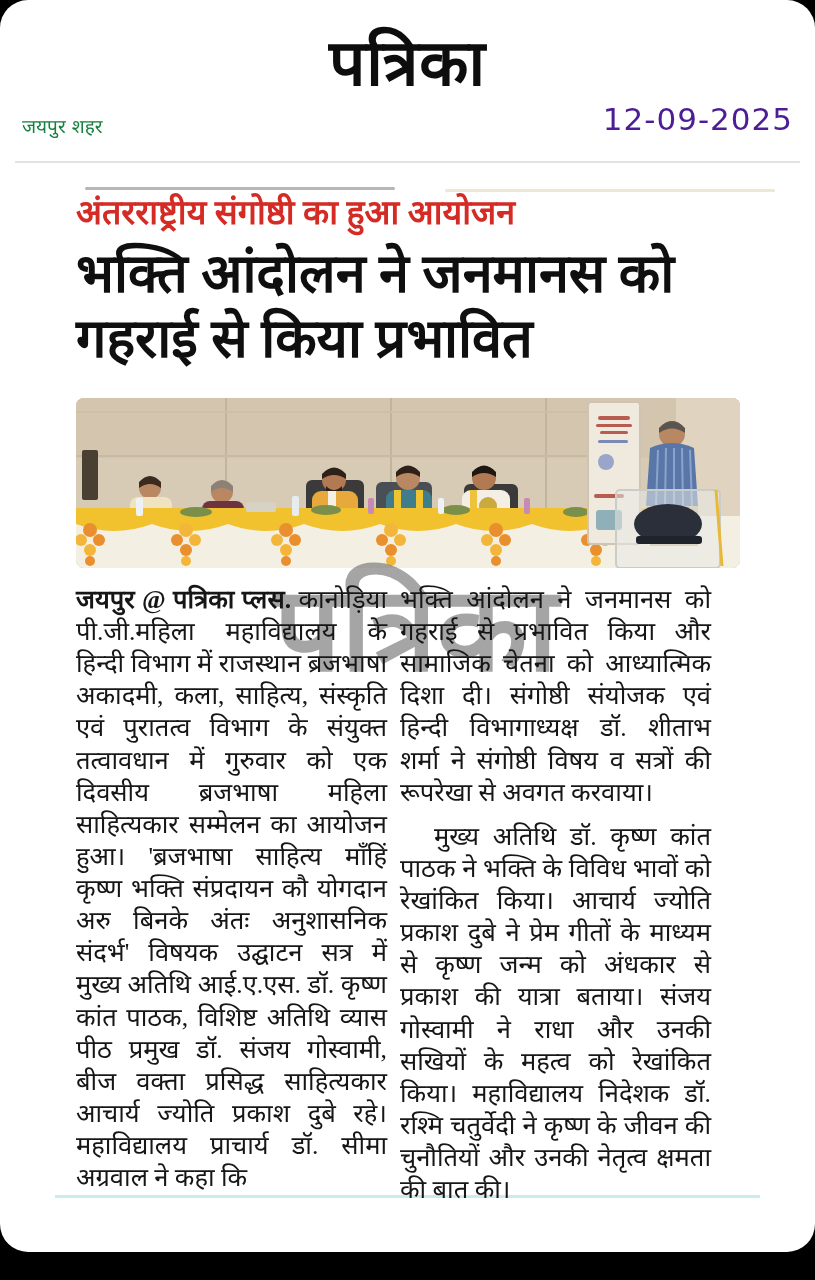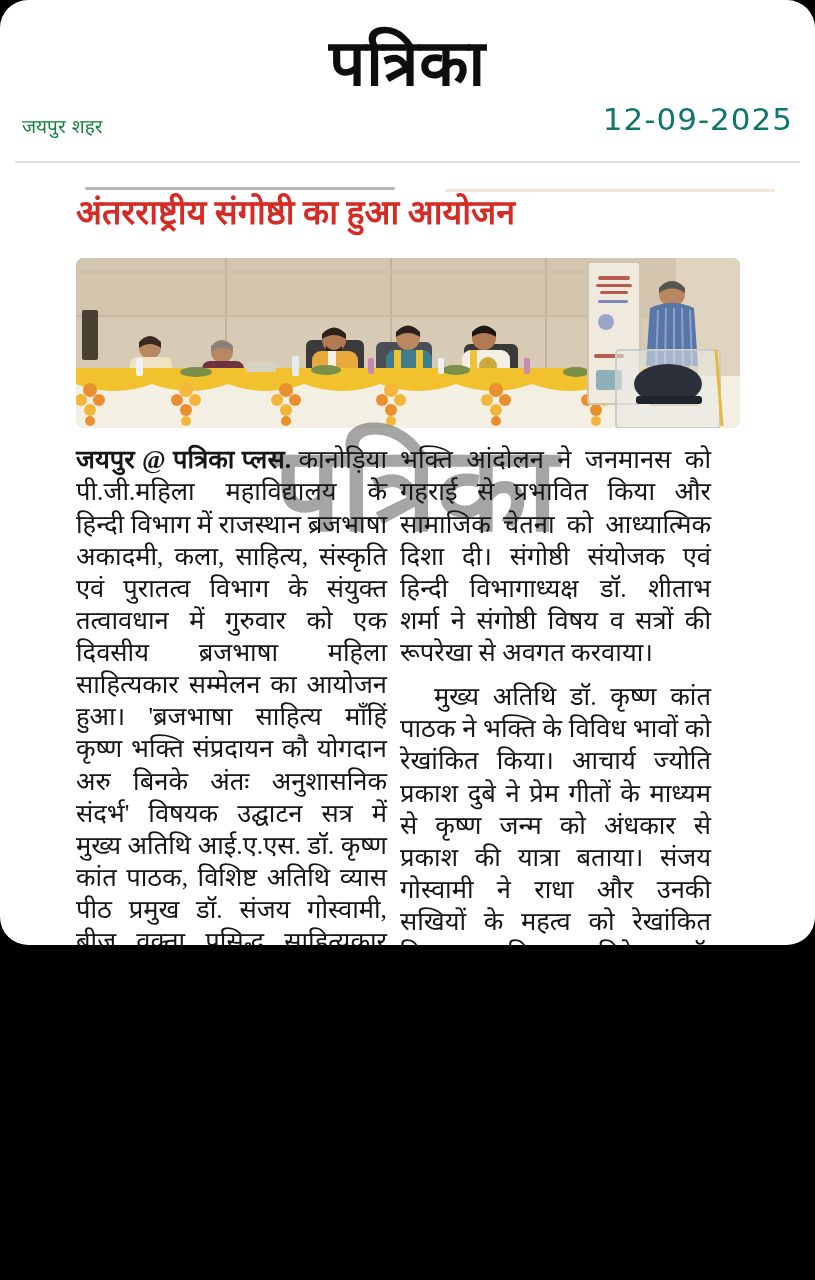--- a/index.html
+++ b/index.html
@@ -1,18 +1,18 @@
 <!DOCTYPE html>
 <html><head>
 <meta charset="utf-8">
 <style>
   html,body{margin:0;padding:0;background:#000;}
   .card{
     position:relative;
-    width:815px;height:945px;
+    width:815px;height:1252px;
     background:#ffffff;
     border-radius:28px;
     overflow:hidden;
     font-family:"Liberation Serif","DejaVu Serif",serif;
   }
   
   .masthead{
     text-align:center;
     font-size:64px;
     font-weight:bold;
@@ -28,21 +28,21 @@
     margin-top:2px;
   }
   .edition{
     position:absolute;left:22px;top:14px;
     font-family:"DejaVu Sans","Liberation Sans",sans-serif;
     font-size:19px;color:#15803d;
   }
   .issue-date{
     position:absolute;right:22px;top:2px;
     font-family:"DejaVu Sans","Liberation Sans",sans-serif;
-    font-size:31px;color:#0f766e;letter-spacing:1px;
+    font-size:31px;color:#4c1d95;letter-spacing:1px;
   }
   .top-divider{
     border:none;border-top:2px solid #e3e1e1;
     margin:14px 15px 0 15px;
   }
   .artifact-gray{
     position:absolute;left:85px;top:187px;width:310px;height:3px;
     background:#b7b7b7;border-radius:2px;
   }
   .artifact-beige{
@@ -127,20 +127,21 @@
   </div>
 
   <hr class="top-divider">
   <div class="artifact-gray"></div>
   <div class="artifact-beige"></div>
 
   <div class="article">
 
     <p class="kicker">अंतरराष्ट्रीय संगोष्ठी का हुआ आयोजन</p>
 
+    <h2 class="headline">भक्ति आंदोलन ने जनमानस को गहराई से किया प्रभावित</h2>
 
     <div class="photo-wrap">
       <svg width="664" height="170" viewBox="0 0 664 170" xmlns="http://www.w3.org/2000/svg">
 
         <rect x="0" y="0" width="664" height="170" fill="#d8cbb6"></rect>
         <rect x="0" y="0" width="664" height="60" fill="#d3c5ae"></rect>
         <line x1="150" y1="0" x2="150" y2="120" stroke="#c3b49c" stroke-width="2"></line>
         <line x1="315" y1="0" x2="315" y2="120" stroke="#c3b49c" stroke-width="2"></line>
         <line x1="470" y1="0" x2="470" y2="120" stroke="#c3b49c" stroke-width="2"></line>
         <line x1="0" y1="58" x2="540" y2="58" stroke="#c9bba3" stroke-width="2"></line>

